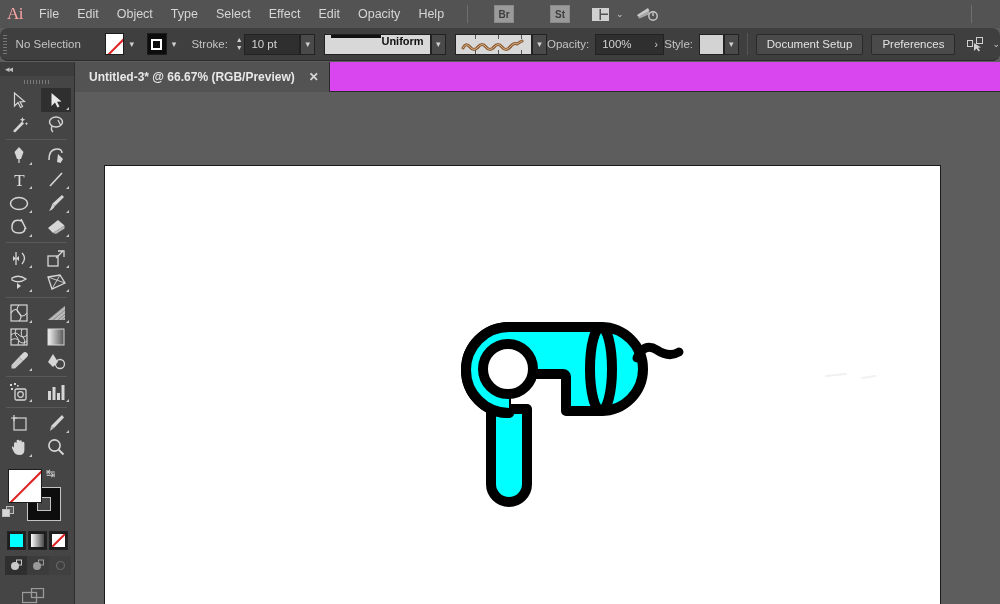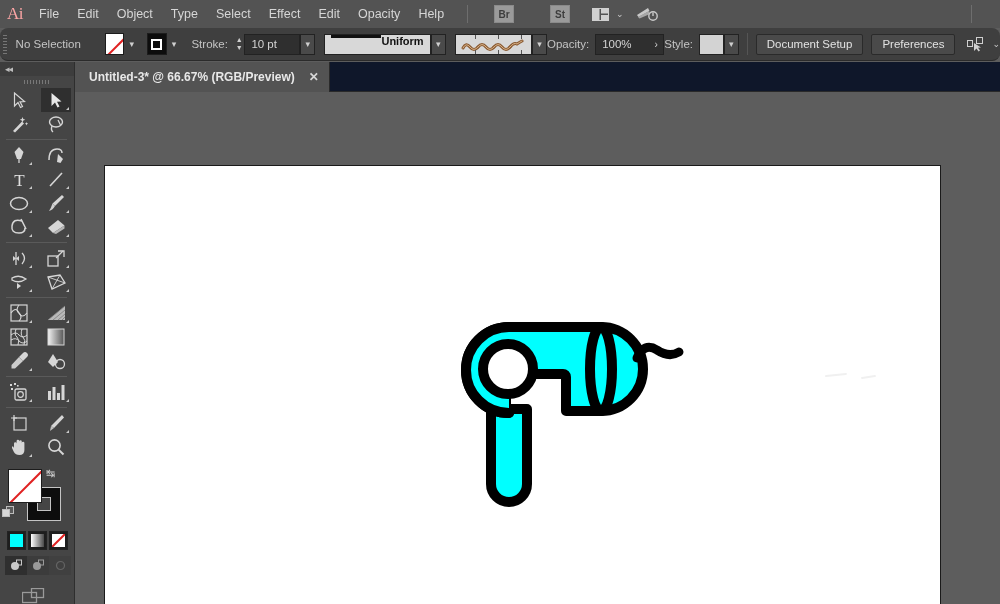--- a/index.html
+++ b/index.html
@@ -136,21 +136,21 @@
   .cb-button {
     height: 21px; padding: 0 10px;
     background: #4a4a4a; border: 1px solid #2a2a2a; border-radius: 2px;
     color: #e2e2e2; font-size: 11.5px;
     display: flex; align-items: center; white-space: nowrap;
   }
 
   
   .tabstrip {
     position: absolute; left: 75px; top: 62px; width: 925px; height: 30px;
-    background: #0f172a; border-bottom: 1px solid #2a2a2a; padding-left: 10px;
+    background: #d946ef; border-bottom: 1px solid #2a2a2a; padding-left: 10px;
   }
   .doctab {
     position: absolute; left: 0; top: 0; height: 30px;
     background: #535353;
     display: flex; align-items: center; padding: 0 10px 0 14px;
     border-right: 1px solid #2a2a2a;
   }
   .doctab .ttl { color: #e8e8e8; font-size: 12px; font-weight: bold; white-space: nowrap; }
   .doctab .tclose {
     margin-left: 14px; color: #d8d8d8; font-size: 12px; font-weight: bold;

